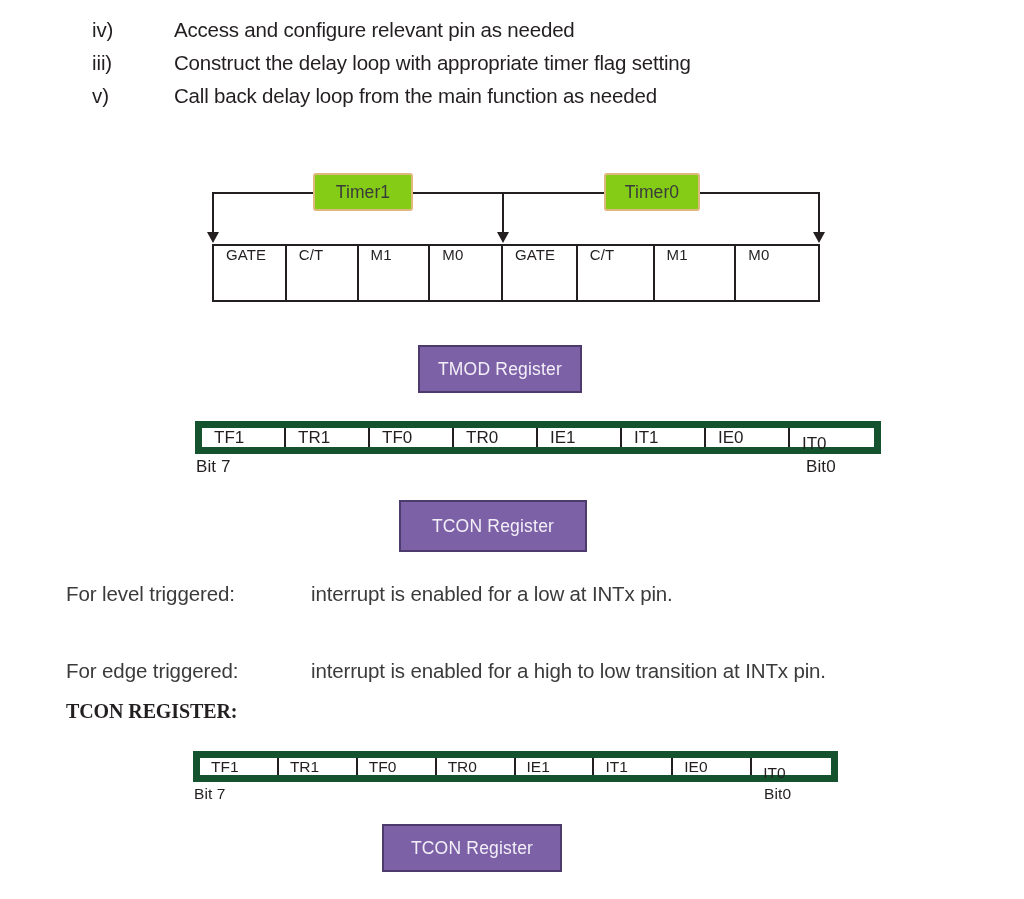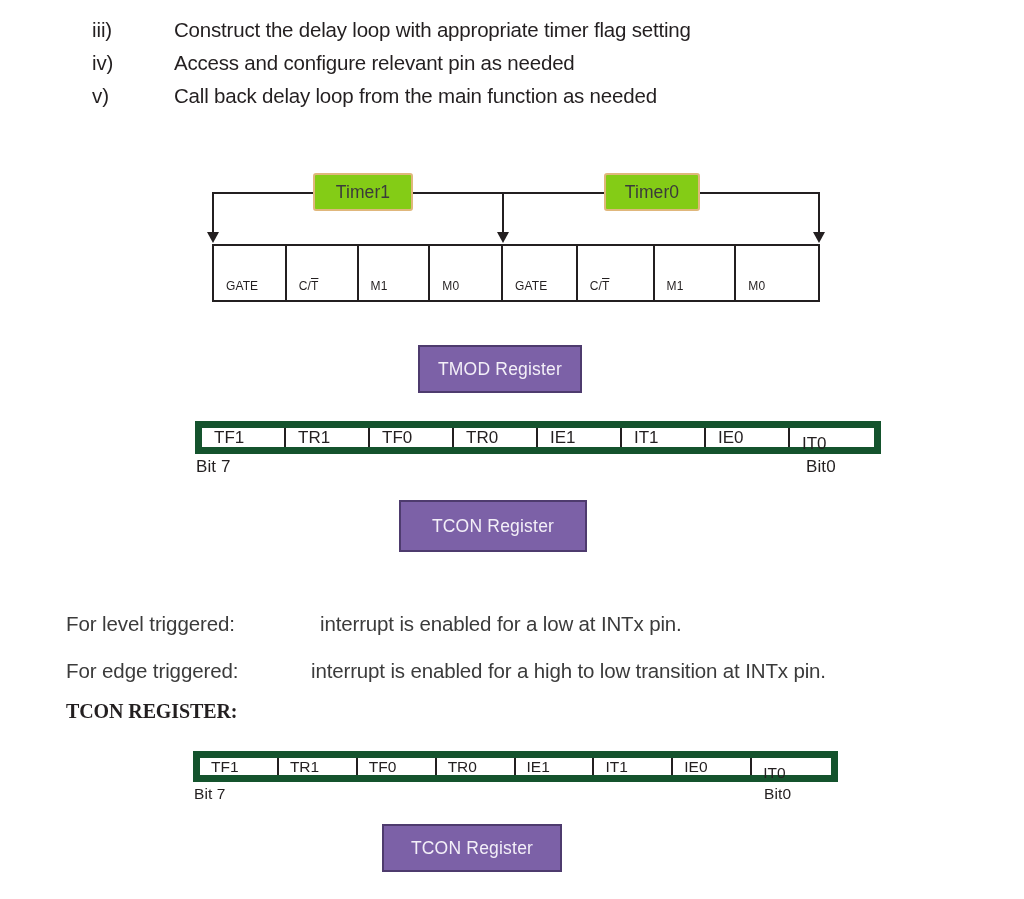--- a/index.html
+++ b/index.html
@@ -107,23 +107,22 @@
     width: 608px;
     height: 58px;
     display: flex;
     box-sizing: border-box;
     border: 2px solid #231f20;
   }
   .tmod-cell {
     box-sizing: border-box;
     border-right: 2px solid #231f20;
     display: flex;
-    align-items: flex-end;
     padding: 0 0 7px 12px;
-    font-size: 12px;
+    font-size: 15px;
     color: #231f20;
     letter-spacing: 0.1px;
   }
   .tmod-cell:last-child { border-right: none; }
   .w-gate { width: 73px; }
   .w-ct   { width: 72px; }
   .w-m1   { width: 72px; }
   .w-m0   { width: 73px; }
   .w-gate2 { width: 75px; }
   .w-ct2   { width: 77px; }
@@ -205,47 +204,47 @@
 
   
   .trigger-row {
     position: absolute;
     display: flex;
     align-items: baseline;
     font-size: 20.5px;
     color: #3b3b3b;
     white-space: nowrap;
   }
-  .trigger-level { left: 66px; top: 612px; gap: 9px; }
+  .trigger-level { left: 66px; top: 582px; }
   .trigger-edge  { left: 66px; top: 659px; }
   .trigger-label { width: 245px; flex: 0 0 245px; letter-spacing: -0.1px; }
   .trigger-desc  { letter-spacing: -0.15px; }
 
   .section-heading {
     position: absolute;
     left: 66px;
     top: 700px;
     font-size: 20px;
     font-weight: bold;
     color: #231f20;
     letter-spacing: -0.1px;
     font-family: Liberation Serif, serif;
   }
 </style>
 </head>
 <body>
 
 <div class="list-block">
   <div class="list-row">
+    <span class="list-marker">iv)</span>
+    <span class="list-text">Access and configure relevant pin as needed</span>
+  </div>
+  <div class="list-row">
     <span class="list-marker">iii)</span>
     <span class="list-text">Construct the delay loop with appropriate timer flag setting</span>
-  </div>
-  <div class="list-row">
-    <span class="list-marker">iv)</span>
-    <span class="list-text">Access and configure relevant pin as needed</span>
   </div>
   <div class="list-row">
     <span class="list-marker">v)</span>
     <span class="list-text">Call back delay loop from the main function as needed</span>
   </div>
 </div>
 
 <div class="tmod-diagram">
   <div class="bracket-line"></div>
   <div class="bracket-tick tick-left"></div>

